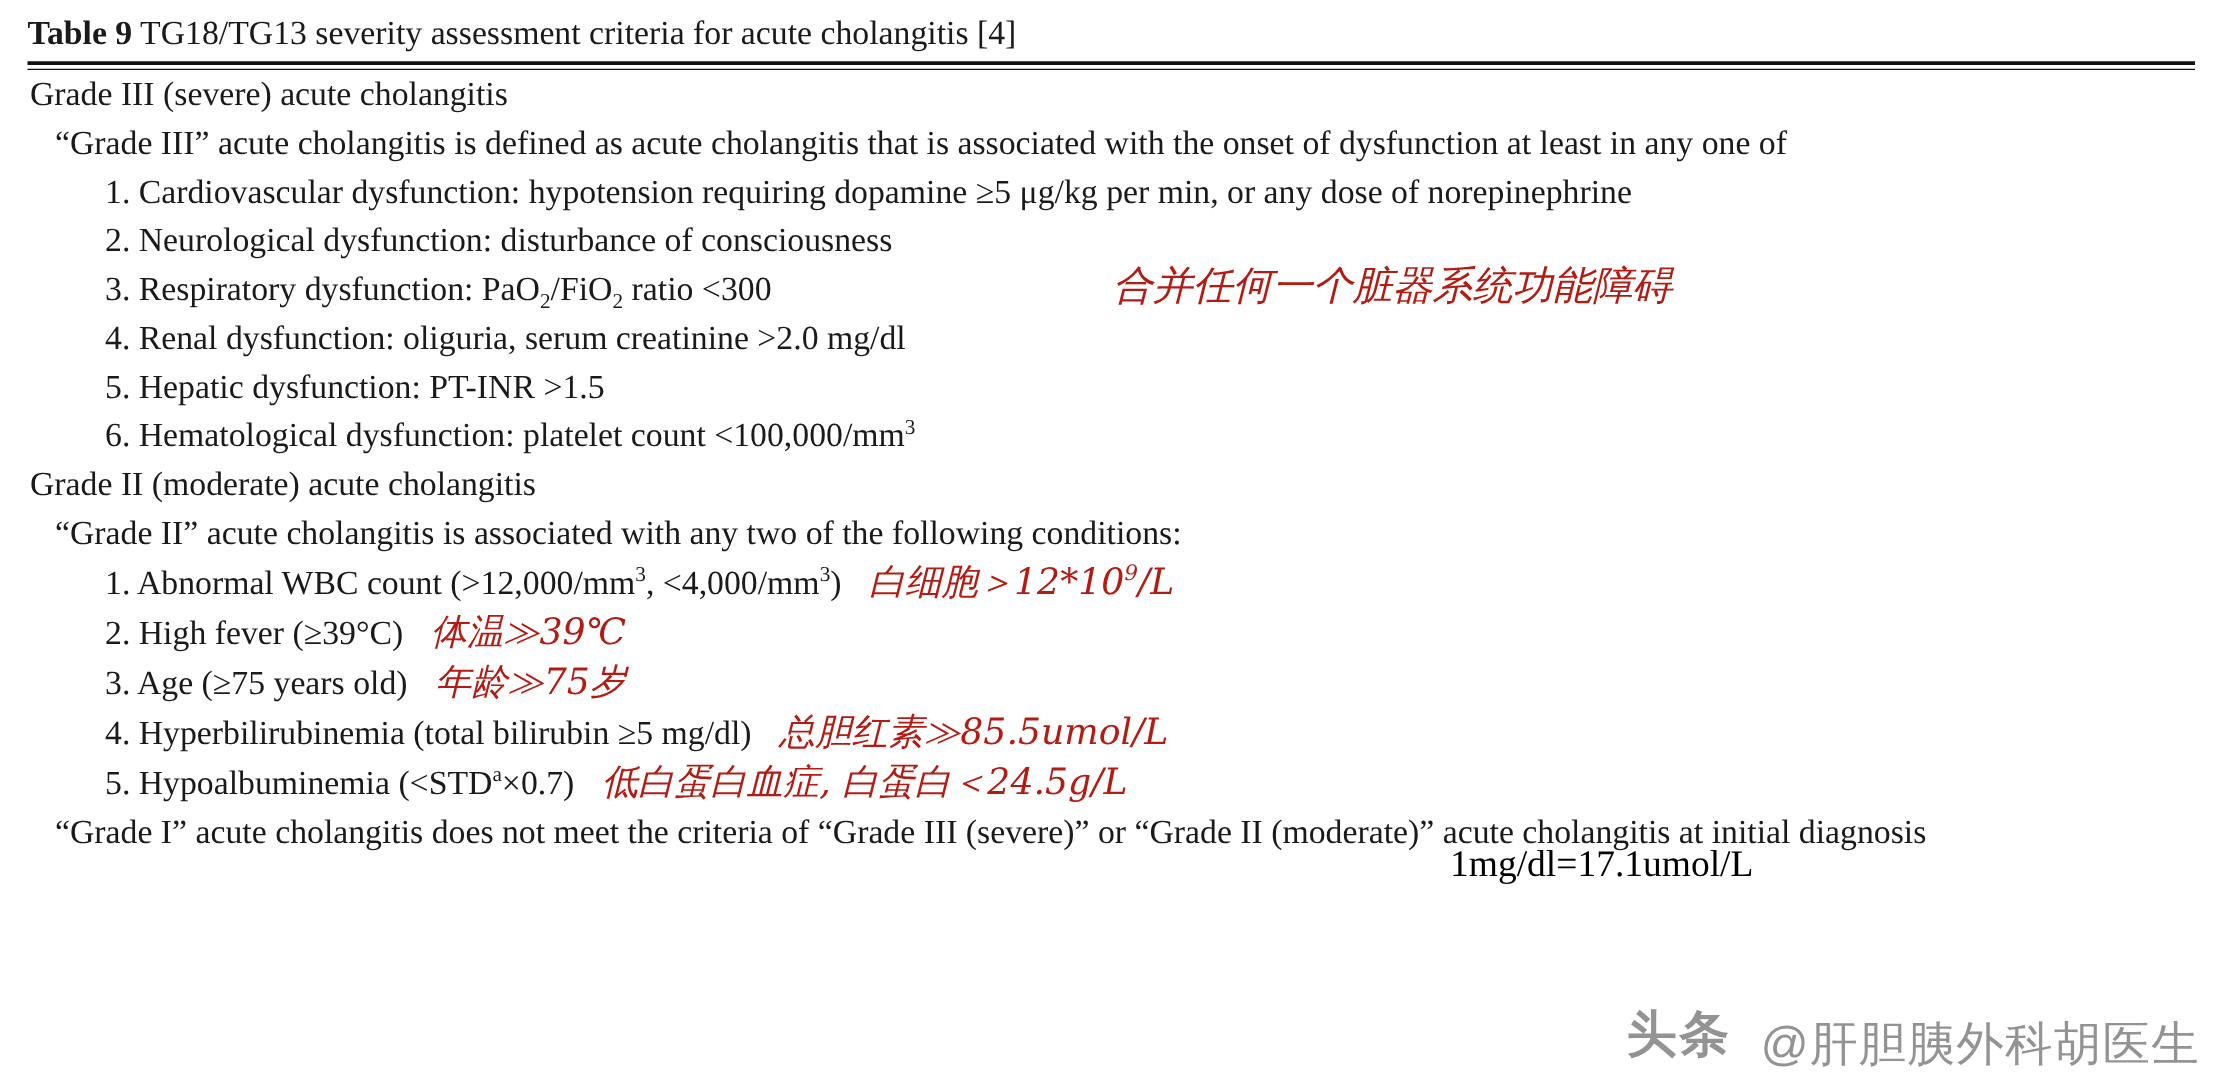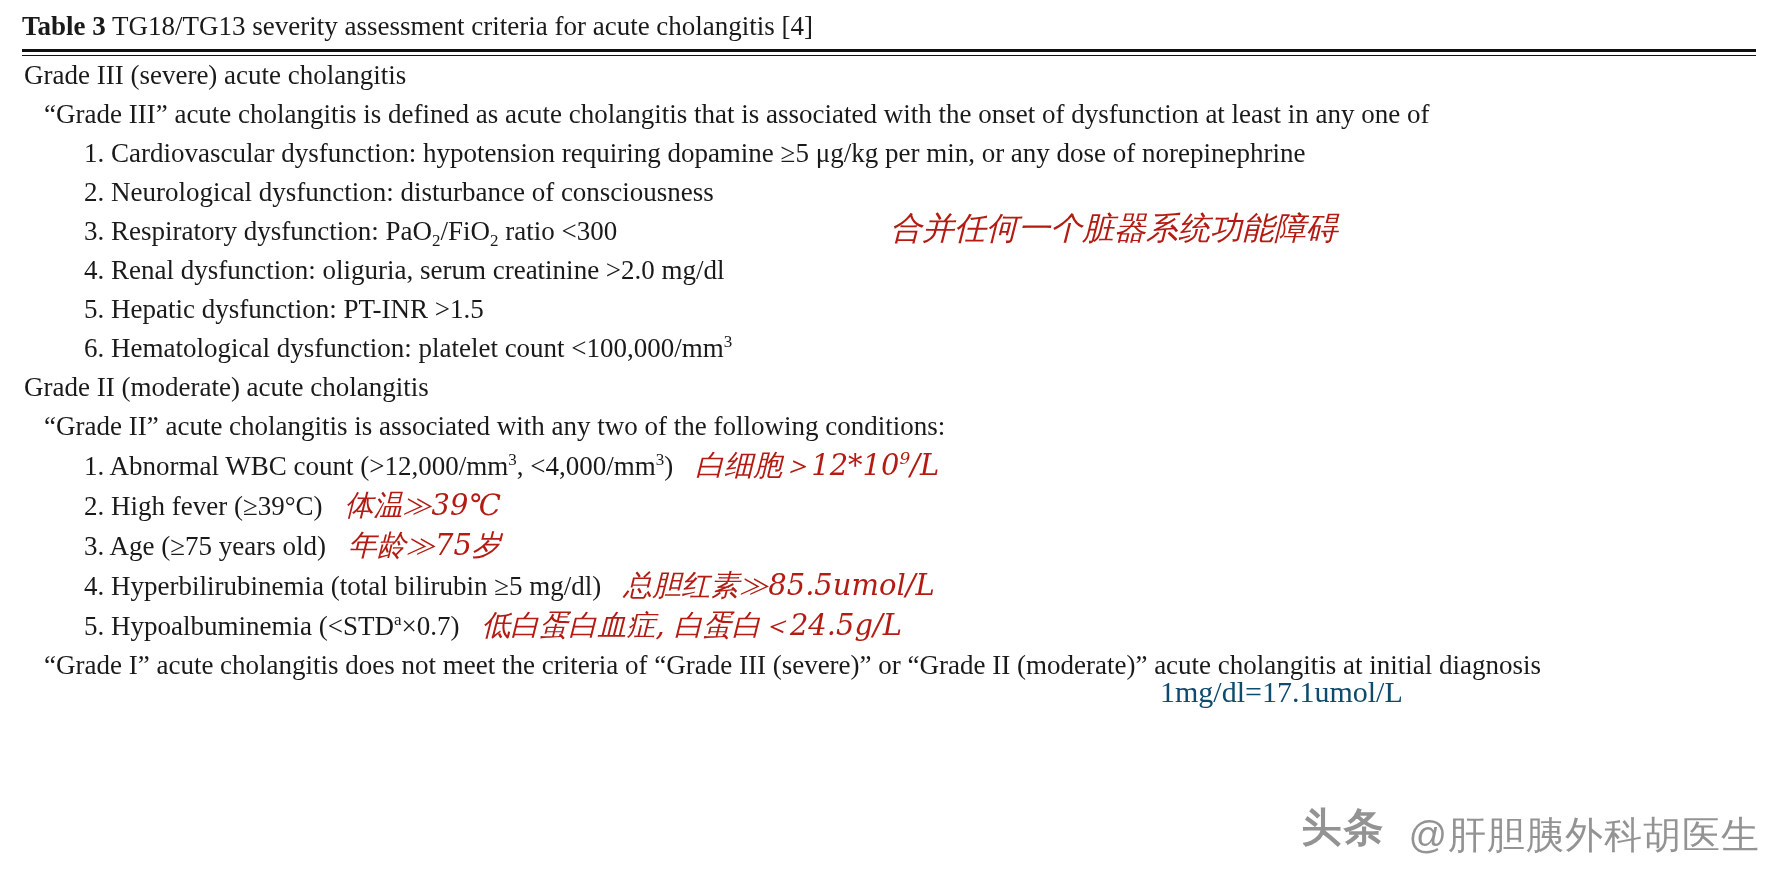--- a/index.html
+++ b/index.html
@@ -96,21 +96,21 @@
     position: absolute;
     color: #b31b13;
     font-family: "DejaVu Serif", "Liberation Serif", serif;
     font-style: italic;
     font-size: 32px;
     white-space: nowrap;
     text-align: right;
   }
   .note-abs {
     position: absolute;
-    color: #0c4a6e;
+    color: #000000;
     font-size: 30px;
     white-space: nowrap;
   }
 
   
   .watermark {
     position: absolute;
     right: 18px;
     bottom: 8px;
     display: flex;
@@ -133,21 +133,21 @@
     letter-spacing: 1px;
     margin-top: 16px;
   }
 </style>
 </head>
 <body>
 
 <div class="page">
 
   <div class="caption">
-    <span class="lbl">Table 3</span>
+    <span class="lbl">Table 9</span>
     <span class="txt">TG18/TG13 severity assessment criteria for acute cholangitis [4]</span>
   </div>
 
   <div class="rule-double"></div>
 
   <div class="row grade-head">Grade III (severe) acute cholangitis</div>
 
   <div class="row defn">
     <span>“Grade III” acute cholangitis is defined as acute cholangitis that is associated with the onset of dysfunction at least in any one of</span>
   </div>

